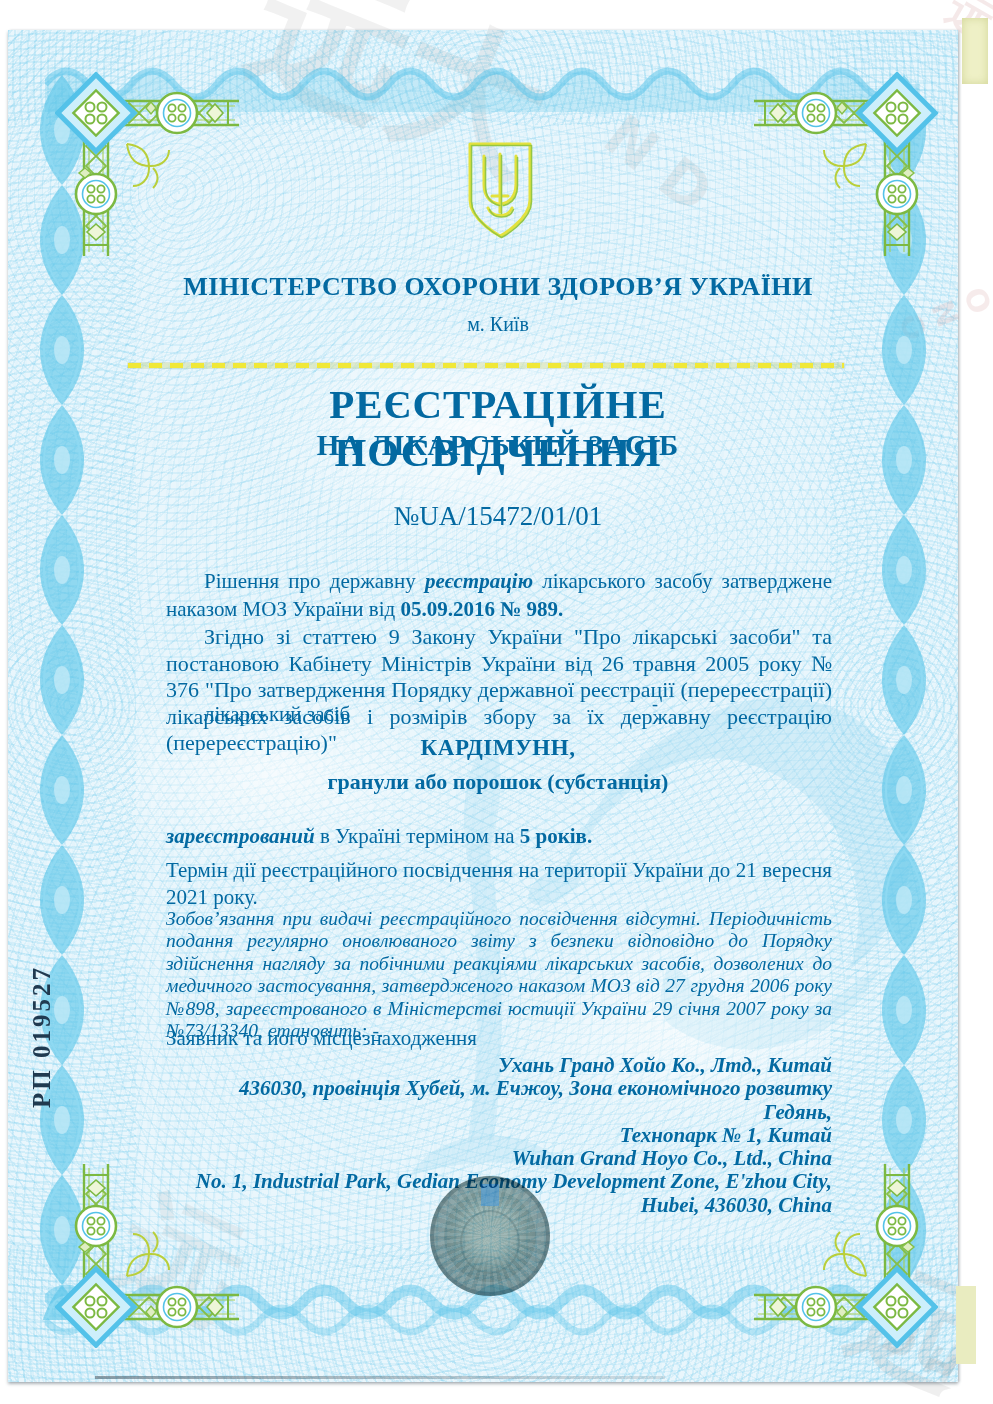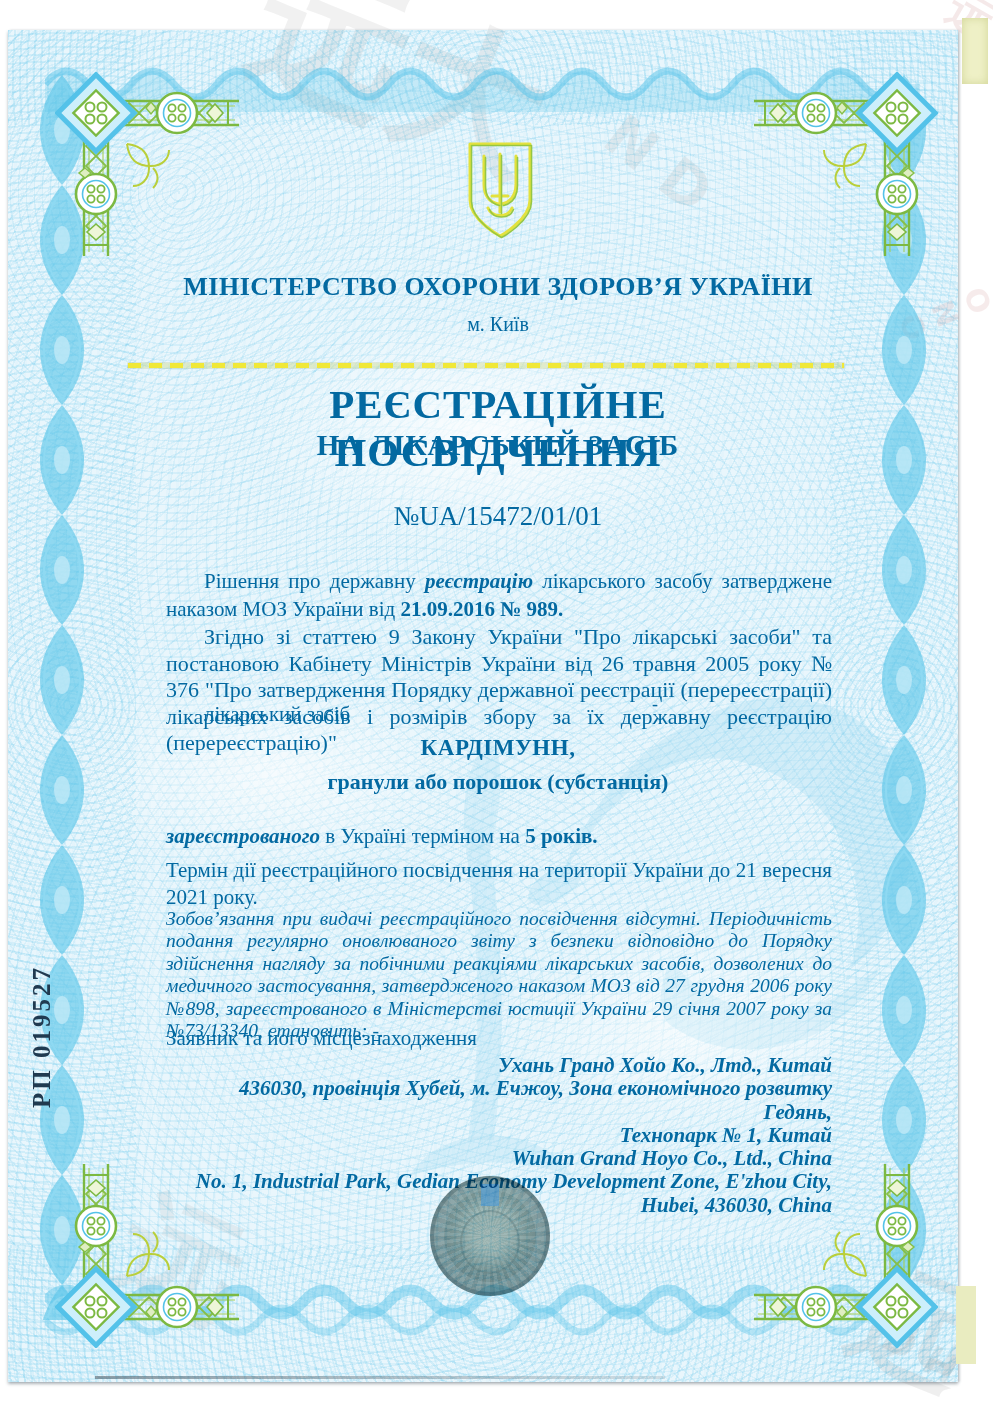--- a/index.html
+++ b/index.html
@@ -225,30 +225,30 @@
   <div class="separator"></div>
 
   <div class="serial">РП 019527</div>
 
   <div class="t center-col ministry">МІНІСТЕРСТВО ОХОРОНИ ЗДОРОВ’Я УКРАЇНИ</div>
   <div class="t center-col city">м. Київ</div>
   <div class="t center-col title1">РЕЄСТРАЦІЙНЕ ПОСВІДЧЕННЯ</div>
   <div class="t center-col title2">НА ЛІКАРСЬКИЙ ЗАСІБ</div>
   <div class="t center-col number">№UA/15472/01/01</div>
 
-  <p class="t body-col p-decision"><span>Рішення про державну </span><span class="bi">реєстрацію</span><span> лікарського засобу затверджене наказом МОЗ України від </span><span class="b">21.09.2016 № 989.</span></p>
+  <p class="t body-col p-decision"><span>Рішення про державну </span><span class="bi">реєстрацію</span><span> лікарського засобу затверджене наказом МОЗ України від </span><span class="b">05.09.2016 № 989.</span></p>
 
   <p class="t body-col p-legal">Згідно зі статтею 9 Закону України "Про лікарські засоби" та постановою Кабінету Міністрів України від 26 травня 2005 року № 376 "Про затвердження Порядку державної реєстрації (перереєстрації) лікарських засобів і розмірів збору за їх державну реєстрацію (перереєстрацію)"</p>
 
   <div class="t med-label">лікарський засіб</div>
   <div class="t stray-dash">-</div>
   <div class="t center-col med-name">КАРДІМУНН,</div>
   <div class="t center-col med-form">гранули або порошок (субстанція)</div>
 
-  <p class="t body-col p-reg" style="text-align:left"><span class="bi">зареєстрованого</span><span> в Україні терміном на </span><span class="b">5 років.</span></p>
+  <p class="t body-col p-reg" style="text-align:left"><span class="bi">зареєстрований</span><span> в Україні терміном на </span><span class="b">5 років.</span></p>
 
   <p class="t body-col p-valid">Термін дії реєстраційного посвідчення на території України до 21 вересня 2021 року.</p>
 
   <p class="t body-col p-oblig">Зобов’язання при видачі реєстраційного посвідчення відсутні. Періодичність подання регулярно оновлюваного звіту з безпеки відповідно до Порядку здійснення нагляду за побічними реакціями лікарських засобів, дозволених до медичного застосування, затвердженого наказом МОЗ від 27 грудня 2006 року №898, зареєстрованого в Міністерстві юстиції України 29 січня 2007 року за №73/13340, становить: -.</p>
 
   <div class="t p-applicant" style="left:166px">Заявник та його місцезнаходження</div>
 
   <div class="t body-col address">
     <div>Ухань Гранд Хойо Ко., Лтд., Китай</div>
     <div>436030, провінція Хубей, м. Ечжоу, Зона економічного розвитку Гедянь,</div>

